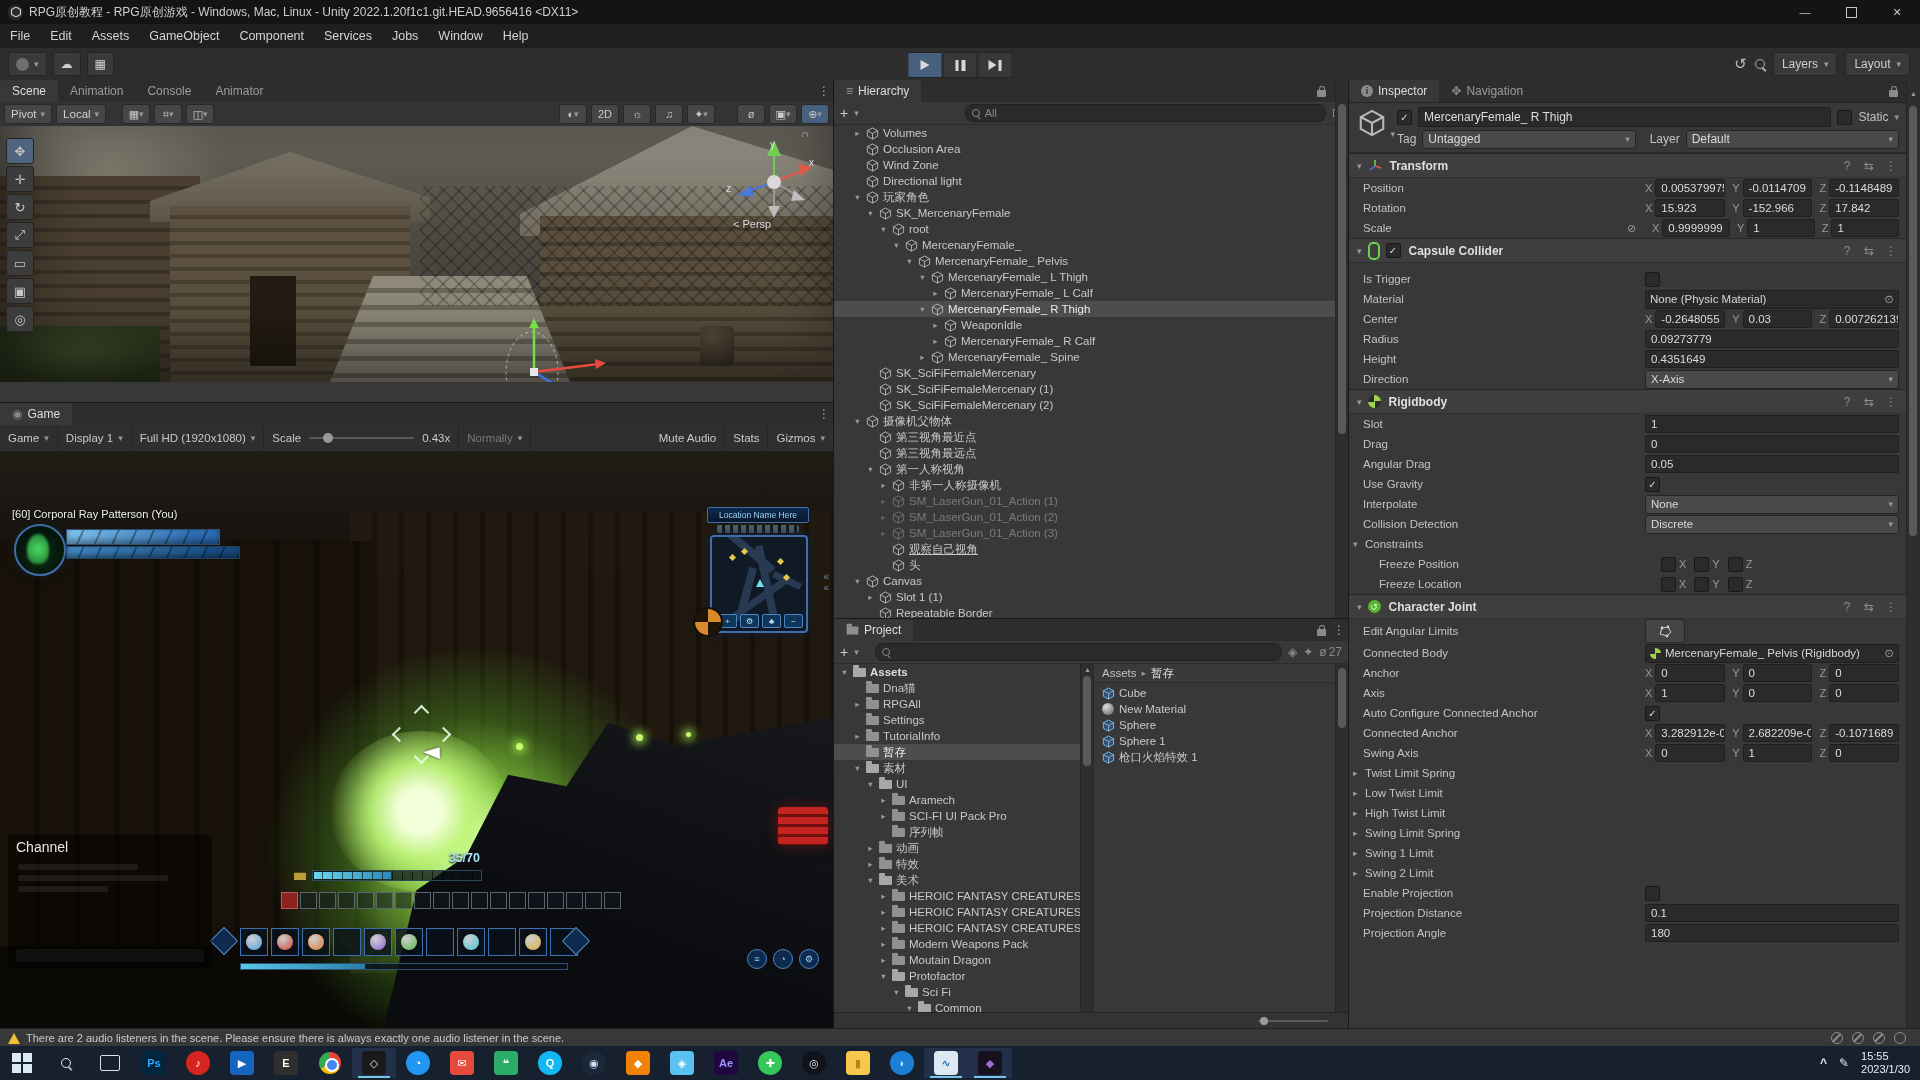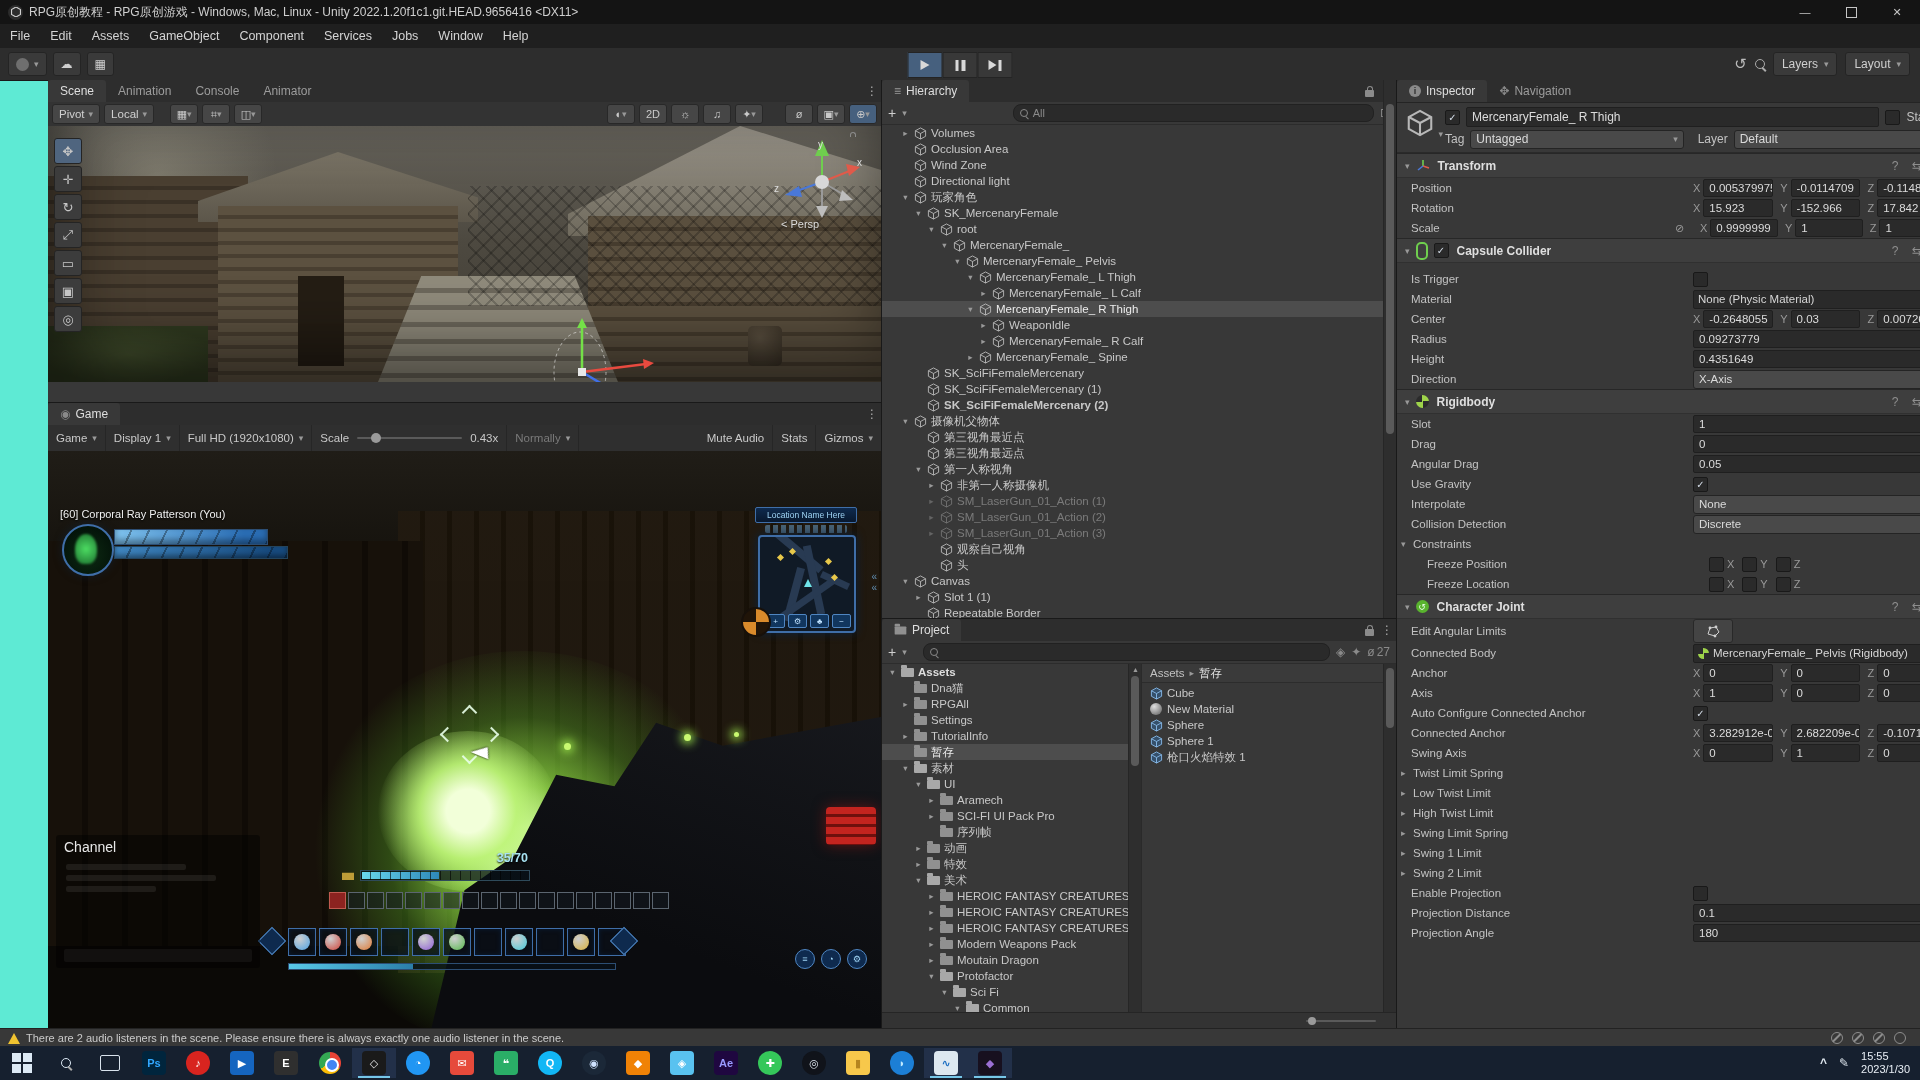--- a/index.html
+++ b/index.html
@@ -1,16 +1,16 @@
 <!DOCTYPE html>
 <html><head>
 <meta charset="utf-8">
 <style>
   html,body{margin:0;padding:0;background:#000;}
-  #root{position:relative;width:1920px;height:1080px;overflow:hidden;background:#5eead4;
+  #root{position:relative;width:1920px;height:1080px;overflow:hidden;background:#0f766e;
         font-family:"Liberation Sans","DejaVu Sans",sans-serif;color:#c2c2c2;font-size:12px;
         -webkit-font-smoothing:antialiased;}
   .abs{position:absolute;}
   
   .titlebar{left:0;top:0;width:1920px;height:24px;background:#141414;display:flex;align-items:center;border-bottom:1px solid #000;}
   .titlebar .ttl{color:#cfcfcf;font-size:12px;margin-left:6px;}
   .appicon{width:15px;height:15px;margin-left:8px;border-radius:50%;background:#2c2c2c;display:flex;align-items:center;justify-content:center;}
   .wctrls{margin-left:auto;display:flex;height:24px;}
   .wbtn{width:46px;height:24px;display:flex;align-items:center;justify-content:center;color:#c5c5c5;font-size:11px;}
   .wbtn .sq{width:9px;height:9px;border:1px solid #c5c5c5;}
@@ -26,21 +26,21 @@
   .tri{width:0;height:0;border-left:9px solid #d8d8d8;border-top:5.5px solid transparent;border-bottom:5.5px solid transparent;}
   .pausebars{display:flex;gap:3px;}
   .pausebars div{width:3.5px;height:11px;background:#d8d8d8;}
   .steppipe{width:3px;height:11px;background:#d8d8d8;margin-left:2px;}
   .tbright{margin-left:auto;display:flex;align-items:center;gap:8px;margin-right:10px;}
   .lens{width:8px;height:8px;border:1.6px solid #aaa;border-radius:50%;position:relative;}
   .lens::after{content:"";position:absolute;left:7px;top:7px;width:5px;height:1.8px;background:#aaa;transform:rotate(45deg);transform-origin:0 0;}
   .ddbtn{height:22px;background:#3a3a3a;border:1px solid #242424;border-radius:3px;display:flex;align-items:center;padding:0 8px;gap:6px;color:#cfcfcf;}
   .caret{font-size:9px;color:#999;}
   
-  .panel{position:absolute;background:#383838;margin-left:48px;}
+  .panel{position:absolute;background:#383838;}
   .ptabs{position:absolute;left:0;top:0;right:0;height:22px;background:#2d2d2d;display:flex;border-bottom:1px solid #242424;}
   .ptab{padding:0 12px;height:22px;line-height:22px;color:#9c9c9c;font-size:12px;display:flex;align-items:center;gap:5px;}
   .ptab.on{background:#383838;color:#dedede;border-radius:3px 3px 0 0;}
   .ptabs .spacer{flex:1;}
   .dots{width:18px;text-align:center;color:#aaa;line-height:22px;}
   .lockic{width:9px;height:7px;background:#8b8b8b;border-radius:1px;position:relative;margin:10px 4px 0 0;}
   .lockic::before{content:"";position:absolute;top:-4px;left:1.5px;width:4px;height:4px;border:1.4px solid #8b8b8b;border-bottom:none;border-radius:3px 3px 0 0;}
   
   .scn-toolbar{position:absolute;left:0;top:22px;right:0;height:24px;background:#333;border-bottom:1px solid #222;display:flex;align-items:center;gap:4px;padding-left:4px;}
   .stb-btn{height:18px;background:#464646;border:1px solid #282828;border-radius:3px;display:flex;align-items:center;padding:0 6px;gap:4px;font-size:11.5px;color:#d0d0d0;}
@@ -725,58 +725,58 @@
         <div class="trow" style="padding-left: 30px;">
           <span class="tarrow"></span>
           <span class="ticon">
             <svg width="13" height="13" viewBox="0 0 14 14">
               <path d="M7 1 12.5 4v6L7 13 1.5 10V4Z" fill="none" stroke="#b5b5b5"></path>
               <path d="M1.5 4 7 7l5.5-3M7 7v6" fill="none" stroke="#b5b5b5"></path>
             </svg>
           </span>
           <span>SK_SciFiFemaleMercenary (1)</span>
         </div>
-        <div class="trow" style="padding-left: 30px; font-weight: bold;">
-          <span class="tarrow"></span>
-          <span class="ticon">
-            <svg width="13" height="13" viewBox="0 0 14 14">
-              <path d="M7 1 12.5 4v6L7 13 1.5 10V4Z" fill="none" stroke="#b5b5b5"></path>
-              <path d="M1.5 4 7 7l5.5-3M7 7v6" fill="none" stroke="#b5b5b5"></path>
-            </svg>
-          </span>
-          <span>SK_SciFiFemaleMercenary (2)</span>
-        </div>
-        <div class="trow" style="padding-left: 17px;">
-          <span class="tarrow">▾</span>
-          <span class="ticon">
-            <svg width="13" height="13" viewBox="0 0 14 14">
-              <path d="M7 1 12.5 4v6L7 13 1.5 10V4Z" fill="none" stroke="#b5b5b5"></path>
-              <path d="M1.5 4 7 7l5.5-3M7 7v6" fill="none" stroke="#b5b5b5"></path>
-            </svg>
-          </span>
-          <span>摄像机父物体</span>
-        </div>
         <div class="trow" style="padding-left: 30px;">
           <span class="tarrow"></span>
           <span class="ticon">
             <svg width="13" height="13" viewBox="0 0 14 14">
               <path d="M7 1 12.5 4v6L7 13 1.5 10V4Z" fill="none" stroke="#b5b5b5"></path>
               <path d="M1.5 4 7 7l5.5-3M7 7v6" fill="none" stroke="#b5b5b5"></path>
             </svg>
           </span>
-          <span>第三视角最近点</span>
+          <span>SK_SciFiFemaleMercenary (2)</span>
+        </div>
+        <div class="trow" style="padding-left: 17px;">
+          <span class="tarrow">▾</span>
+          <span class="ticon">
+            <svg width="13" height="13" viewBox="0 0 14 14">
+              <path d="M7 1 12.5 4v6L7 13 1.5 10V4Z" fill="none" stroke="#b5b5b5"></path>
+              <path d="M1.5 4 7 7l5.5-3M7 7v6" fill="none" stroke="#b5b5b5"></path>
+            </svg>
+          </span>
+          <span>摄像机父物体</span>
         </div>
         <div class="trow" style="padding-left: 30px;">
           <span class="tarrow"></span>
           <span class="ticon">
             <svg width="13" height="13" viewBox="0 0 14 14">
               <path d="M7 1 12.5 4v6L7 13 1.5 10V4Z" fill="none" stroke="#b5b5b5"></path>
               <path d="M1.5 4 7 7l5.5-3M7 7v6" fill="none" stroke="#b5b5b5"></path>
             </svg>
           </span>
+          <span>第三视角最近点</span>
+        </div>
+        <div class="trow" style="padding-left: 30px;">
+          <span class="tarrow"></span>
+          <span class="ticon">
+            <svg width="13" height="13" viewBox="0 0 14 14">
+              <path d="M7 1 12.5 4v6L7 13 1.5 10V4Z" fill="none" stroke="#b5b5b5"></path>
+              <path d="M1.5 4 7 7l5.5-3M7 7v6" fill="none" stroke="#b5b5b5"></path>
+            </svg>
+          </span>
           <span>第三视角最远点</span>
         </div>
         <div class="trow" style="padding-left: 30px;">
           <span class="tarrow">▾</span>
           <span class="ticon">
             <svg width="13" height="13" viewBox="0 0 14 14">
               <path d="M7 1 12.5 4v6L7 13 1.5 10V4Z" fill="none" stroke="#b5b5b5"></path>
               <path d="M1.5 4 7 7l5.5-3M7 7v6" fill="none" stroke="#b5b5b5"></path>
             </svg>
           </span>
@@ -815,21 +815,21 @@
         <div class="trow dim" style="padding-left: 43px;">
           <span class="tarrow">▸</span>
           <span class="ticon">
             <svg width="13" height="13" viewBox="0 0 14 14">
               <path d="M7 1 12.5 4v6L7 13 1.5 10V4Z" fill="none" stroke="#b5b5b5"></path>
               <path d="M1.5 4 7 7l5.5-3M7 7v6" fill="none" stroke="#b5b5b5"></path>
             </svg>
           </span>
           <span>SM_LaserGun_01_Action (3)</span>
         </div>
-        <div class="trow" style="padding-left: 43px;">
+        <div class="trow" style="padding-left: 43px; text-decoration: underline;">
           <span class="tarrow"></span>
           <span class="ticon">
             <svg width="13" height="13" viewBox="0 0 14 14">
               <path d="M7 1 12.5 4v6L7 13 1.5 10V4Z" fill="none" stroke="#b5b5b5"></path>
               <path d="M1.5 4 7 7l5.5-3M7 7v6" fill="none" stroke="#b5b5b5"></path>
             </svg>
           </span>
           <span>观察自己视角</span>
         </div>
         <div class="trow" style="padding-left: 43px;">

